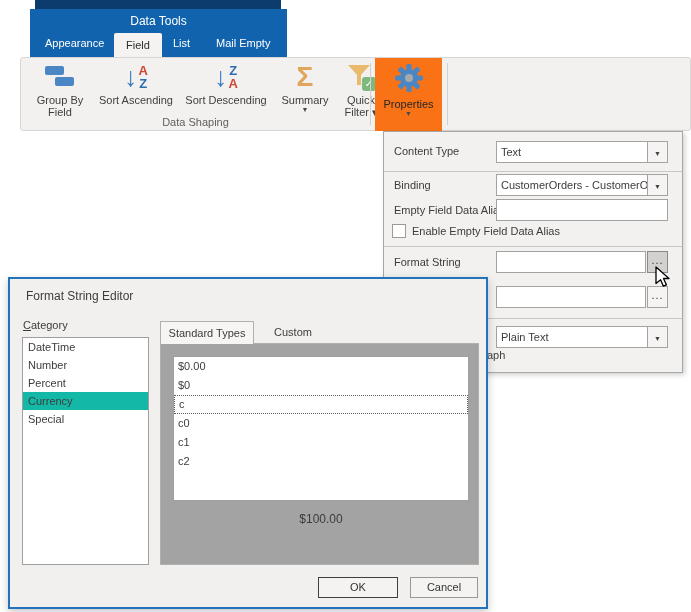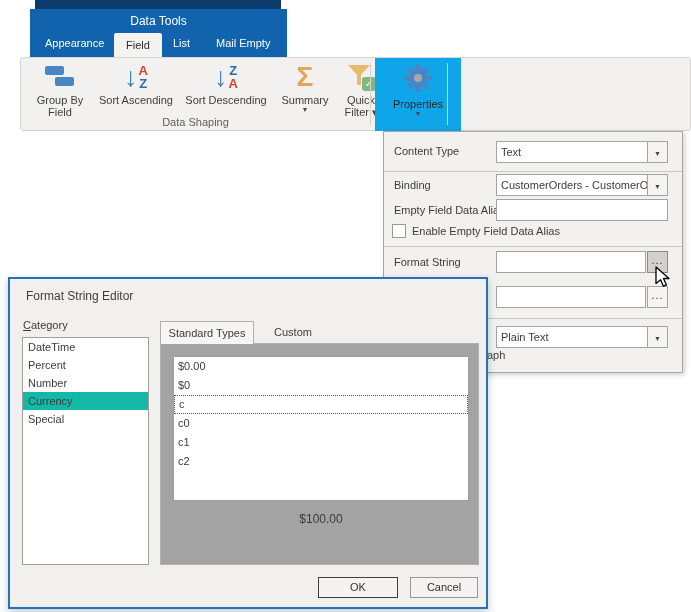--- a/index.html
+++ b/index.html
@@ -33,21 +33,21 @@
   .sort-ic .arr { font-size:27px; font-weight:bold; color:#3b7cc2; line-height:27px; }
   .sort-ic .ltrs { display:flex; flex-direction:column; font-weight:bold; font-size:13px; line-height:13px; }
   .lred { color:#cf4733; } .lblue { color:#2e6cb0; }
   .sigma { font-size:28px; font-weight:bold; color:#e2a55c; line-height:28px; }
   .funnel-wrap { position:relative; width:30px; height:28px; }
   .funnel-top { position:absolute; left:2px; top:2px; width:0; height:0;
                 border-left:11px solid transparent; border-right:11px solid transparent; border-top:12px solid #e9ba6e; }
   .funnel-stem { position:absolute; left:11px; top:12px; width:4px; height:10px; background:#e9ba6e; }
   .qf-check { position:absolute; right:0; bottom:0; width:14px; height:14px; background:#7db97e; border-radius:3px;
               color:#fff; font-size:10px; line-height:14px; text-align:center; font-weight:bold; }
-  .props-btn { position:absolute; left:354px; top:0; width:86px; height:73px; background:#0ea5e9;
+  .props-btn { position:absolute; left:354px; top:0; width:67px; height:73px; background:#f97316;
                display:flex; flex-direction:column; align-items:center; }
   .props-btn .ric { height:40px; display:flex; align-items:center; }
   .props-btn .rlb { color:#262626; }
 
   
   .popup { position:absolute; left:383px; top:131px; width:300px; height:242px; background:#f2f1ef;
            border:1px solid #a9a7a5; box-shadow:2px 2px 5px rgba(0,0,0,.18); z-index:2; }
   .plabel { position:absolute; left:10px; font-size:11px; color:#3c3c3c; white-space:nowrap; }
   .psep { position:absolute; left:0; width:100%; height:1px; background:#c9c7c5; }
   .tbox { position:absolute; left:112px; height:22px; background:#fff; border:1px solid #a5a3a1;
@@ -224,22 +224,22 @@
     <div class="partial-txt" style="left:103px; top:217px;">aph</div>
   </div>
 
   <div class="dialog">
     <div class="dlg-title">Format String Editor</div>
 
     <div class="dlg-cat-label"><u>C</u><span>ategory</span></div>
 
     <div class="listbox">
       <div>DateTime</div>
+      <div>Number</div>
       <div>Percent</div>
-      <div>Number</div>
       <div class="cat-sel">Currency</div>
       <div>Special</div>
     </div>
 
     <div class="tab tab-sel">Standard Types</div>
     <div class="tab tab-idle">Custom</div>
 
     <div class="tabpanel">
       <div class="fmtlist">
         <div>$0.00</div>

